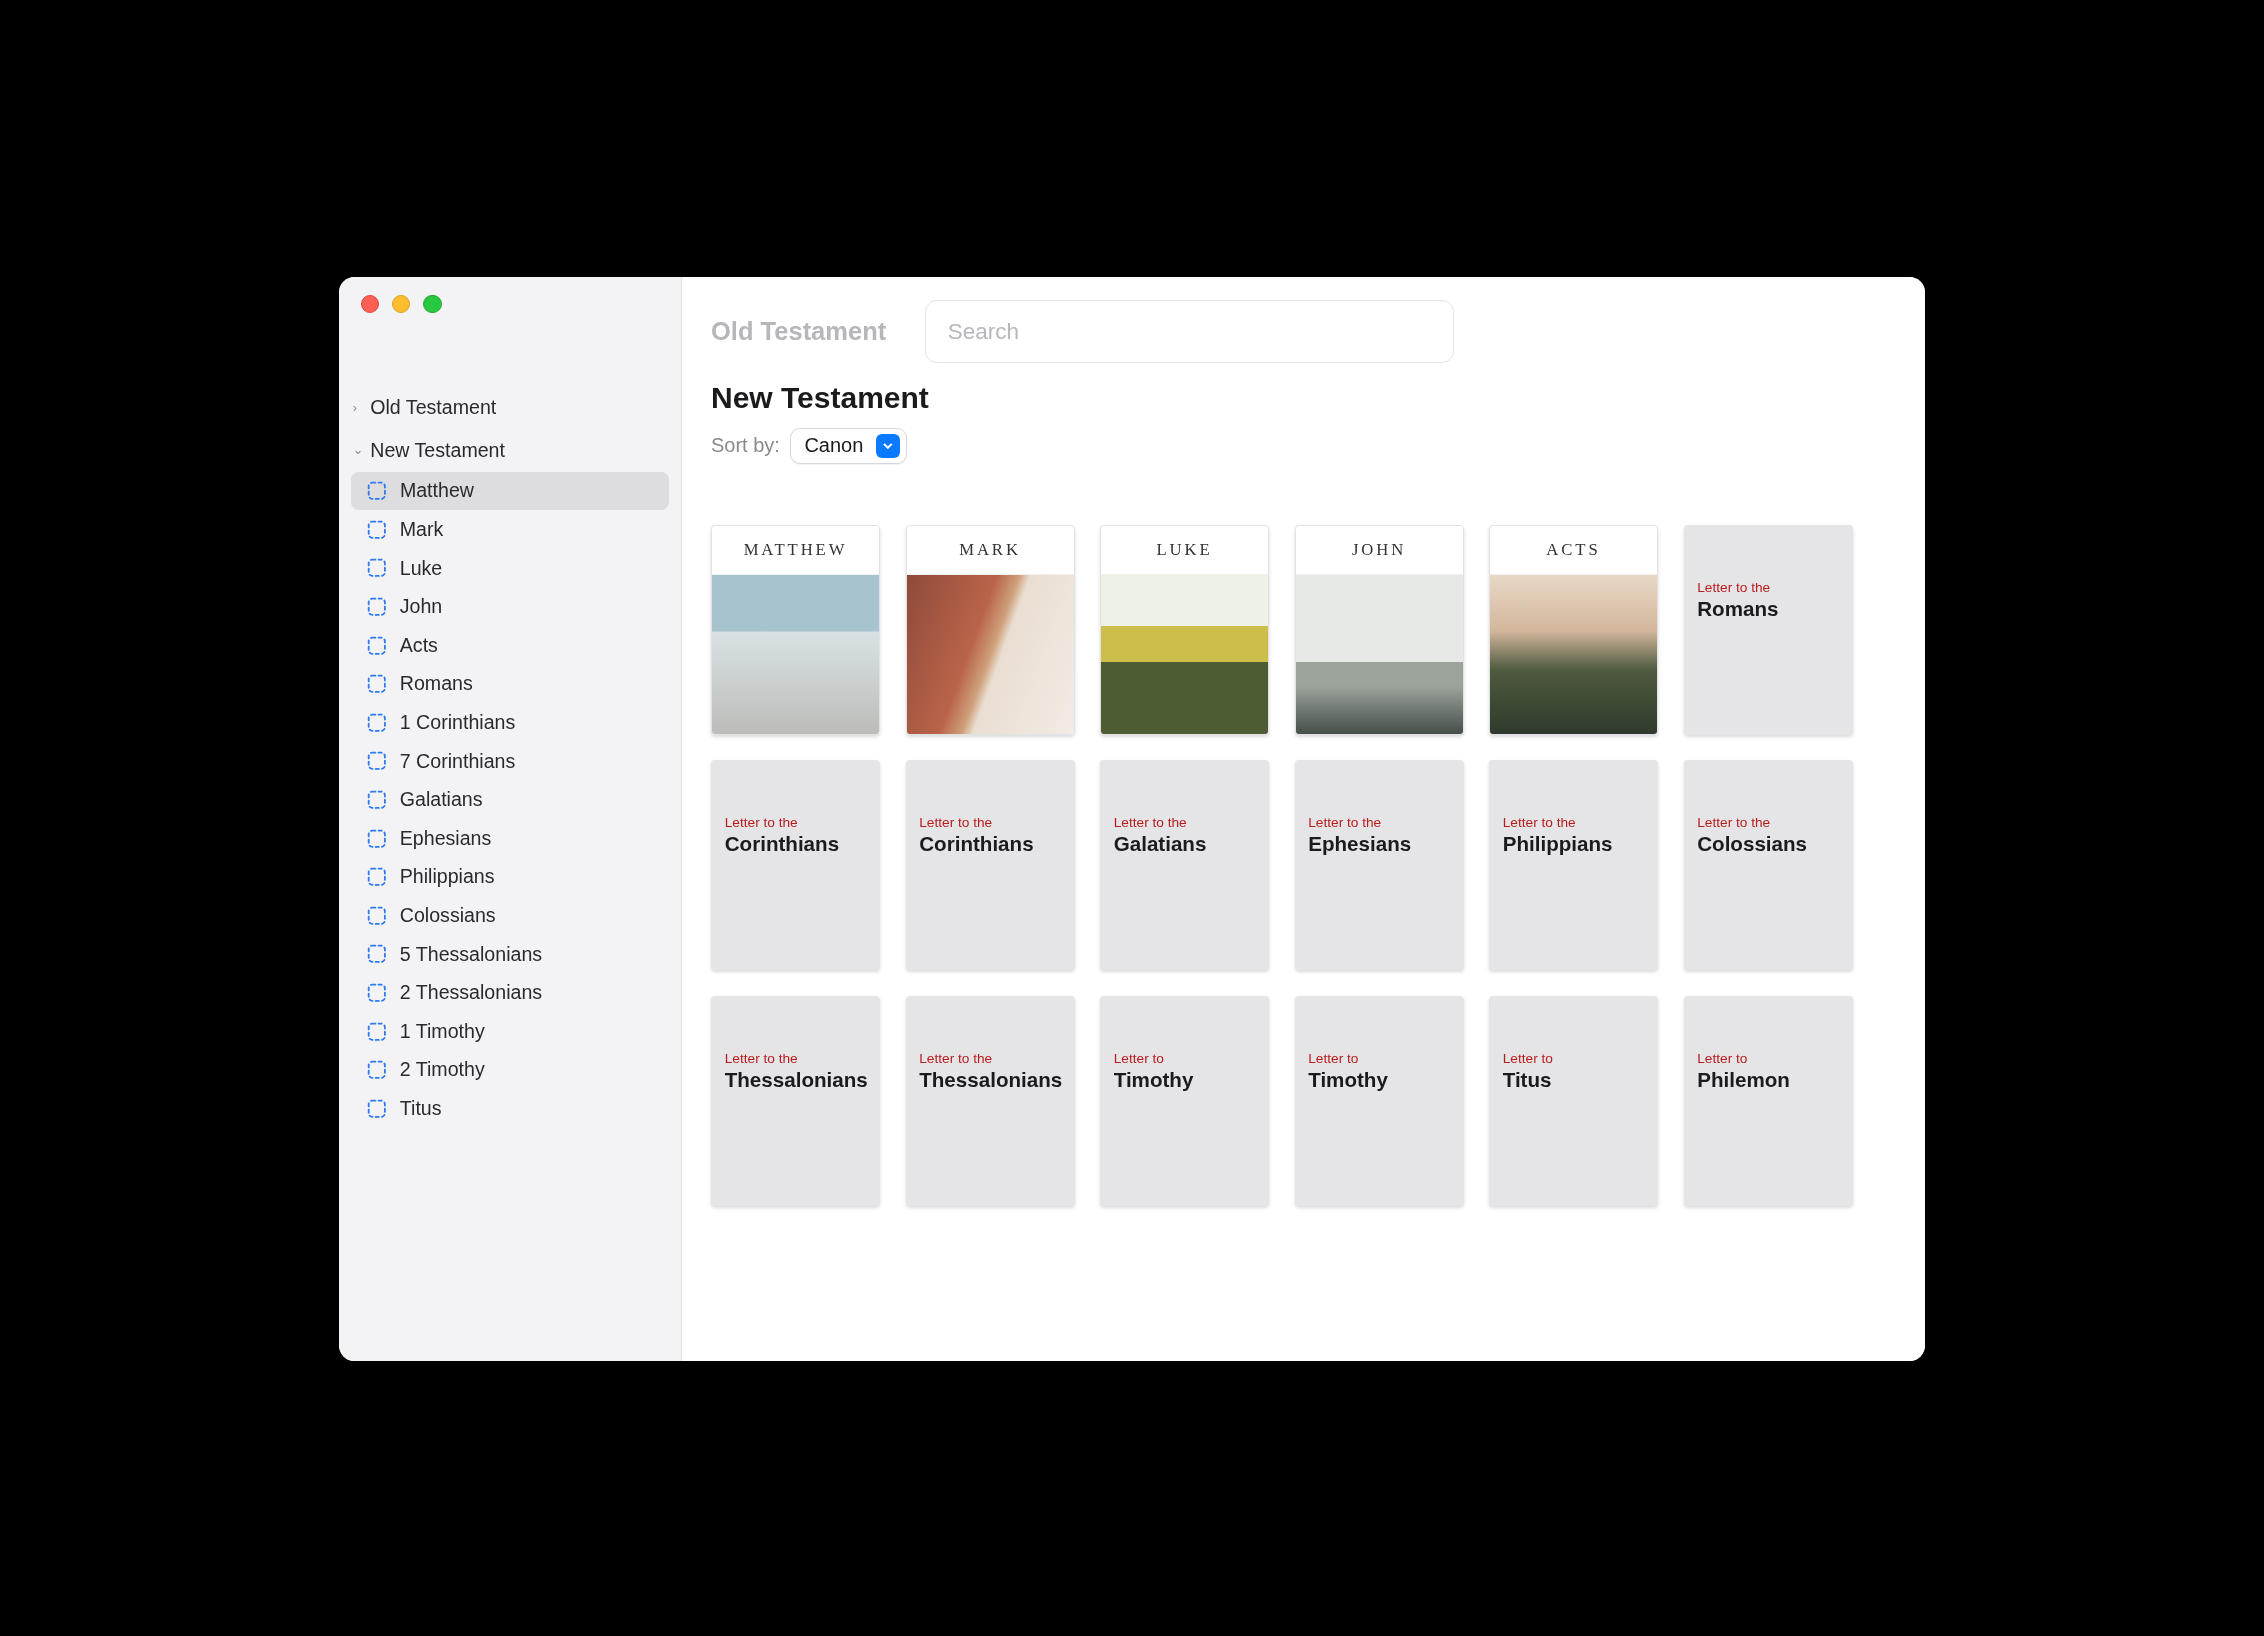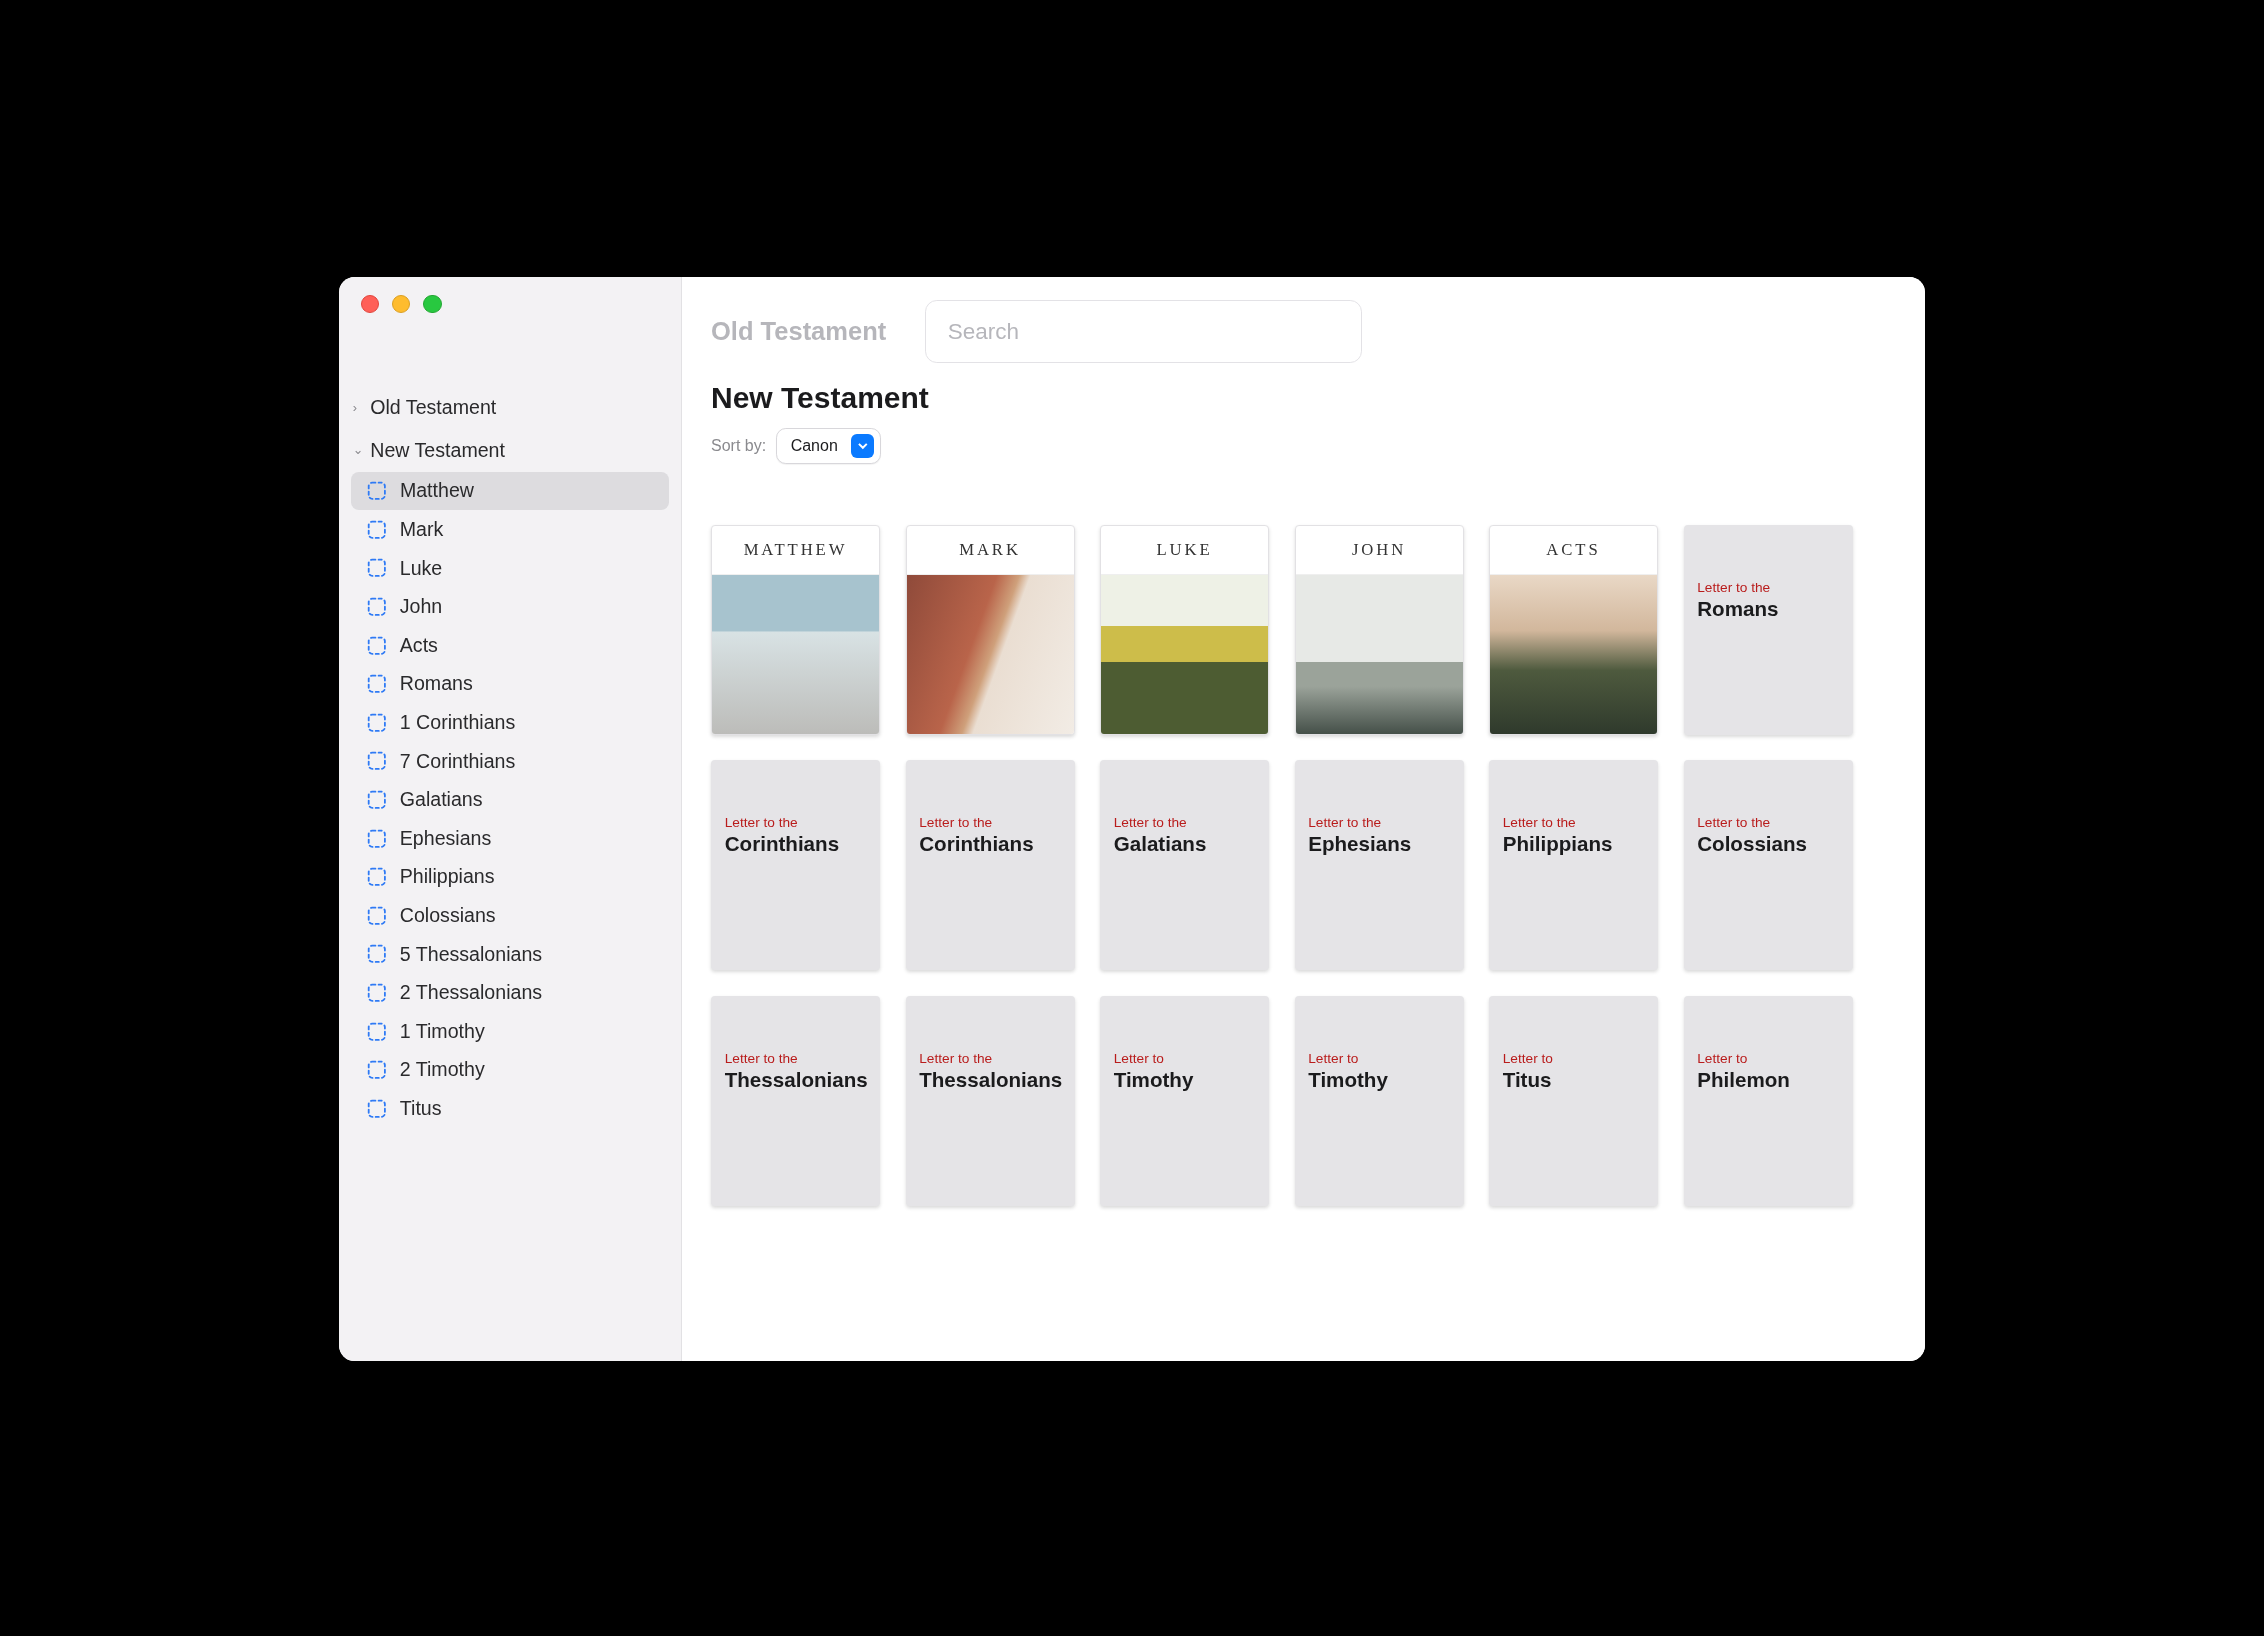--- a/index.html
+++ b/index.html
@@ -104,21 +104,21 @@
   }
   .top-row {
     display:flex; align-items:center; gap:39px;
     margin-bottom: 3.9px;
   }
   .section-label-grey {
     color:#b6b6bb; font-size:25.5px; font-weight:700;
   }
   .search {
     flex: 0 0 auto;
-    width: 437px;
+    width: 529px;
   }
   .search input {
     width:100%;
     height:63px;
     border:1px solid #e3e2e6;
     border-radius: 11.8px;
     font-size: 22.5px;
     padding: 0 21.6px;
     color:#333;
     background:#fff;
@@ -127,21 +127,21 @@
 
   .section-title {
     font-size: 30px;
     font-weight: 700;
     color:#1b1b1d;
     margin-top: 17.6px;
   }
   .sort-row {
     display:flex; align-items:center; gap:9.8px;
     margin-top: 13.7px;
-    font-size: 16px;
+    font-size: 20px;
     color:#8a8a8e;
   }
   .select {
     display:inline-flex; align-items:center;
     background:#fff;
     border:1px solid #d8d7db;
     border-radius: 9.8px;
     padding: 4.9px 5.9px 4.9px 13.7px;
     gap:13px;
     color:#1b1b1d;

